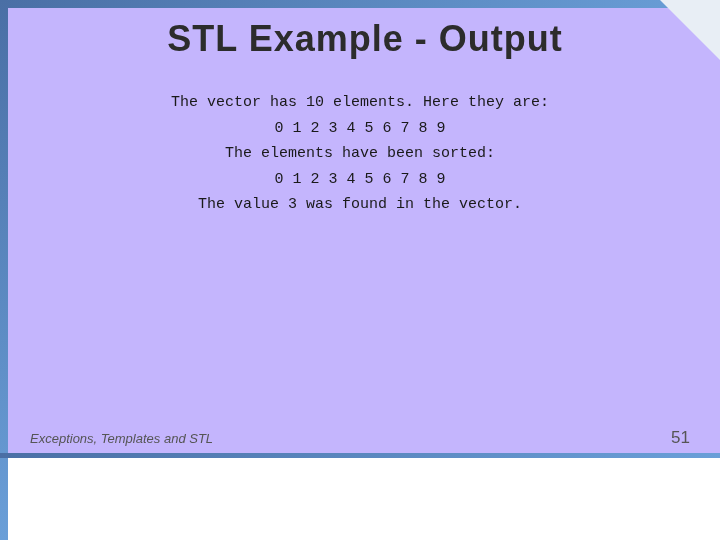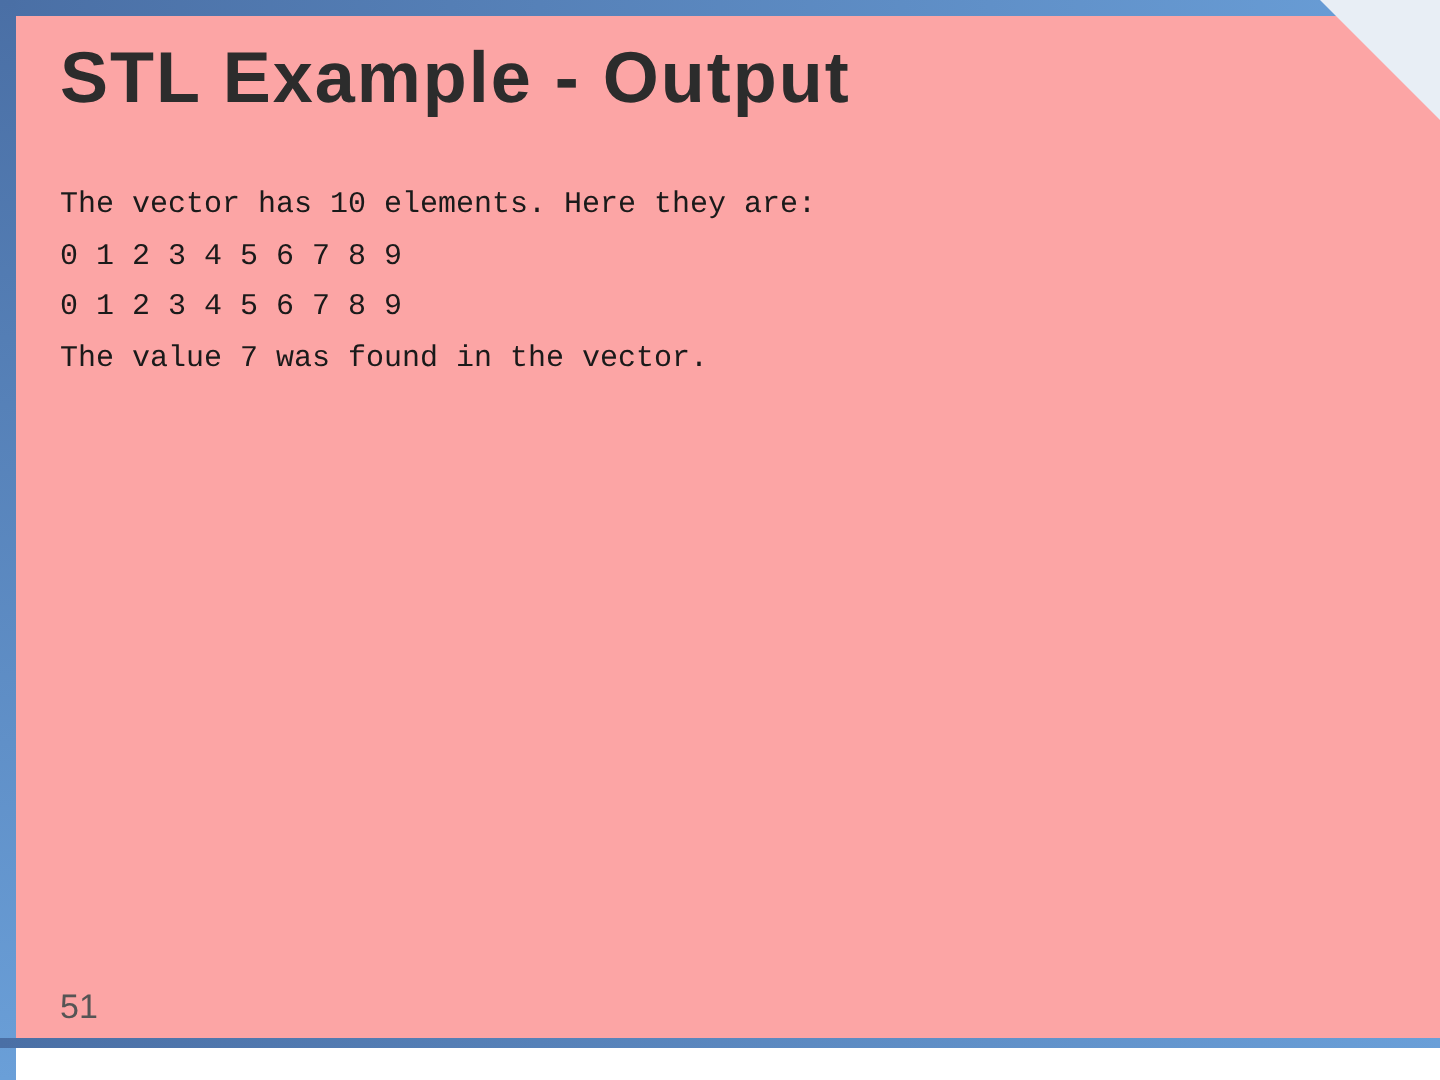--- a/index.html
+++ b/index.html
@@ -12,23 +12,24 @@
       width: 720px;
       height: 540px;
       background: #ffffff;
       font-family: Arial, sans-serif;
       overflow: hidden;
       position: relative;
     }
 
     .slide {
       width: 720px;
-      height: 524px;
-      background: #fca5a5;
+      height: 458px;
+      background: #c4b5fd;
       position: relative;
+      text-align: center;
     }
 
     
     .top-bar {
       position: absolute;
       top: 0;
       left: 0;
       width: 720px;
       height: 8px;
       background: linear-gradient(to right, #4a6fa5, #6a9fd8);
@@ -144,23 +145,25 @@
   <div class="corner-decoration"></div>
 
   <div class="title-area">
     <h1 class="slide-title">STL Example - Output</h1>
   </div>
 
   <div class="content-area">
     <div class="code-block">
     <span class="code-line">The vector has 10 elements. Here they are:</span>
         <span class="code-line">0 1 2 3 4 5 6 7 8 9</span>
+        <span class="code-line">The elements have been sorted:</span>
         <span class="code-line">0 1 2 3 4 5 6 7 8 9</span>
-        <span class="code-line">The value 7 was found in the vector.</span>
+        <span class="code-line">The value 3 was found in the vector.</span>
       </div>
   </div>
 
   <div class="footer">
+    <span class="footer-text">Exceptions, Templates and STL</span>
     <span class="page-number">51</span>
   </div>
 
   <div class="bottom-bar"></div>
 </div>
 
 </body></html>

